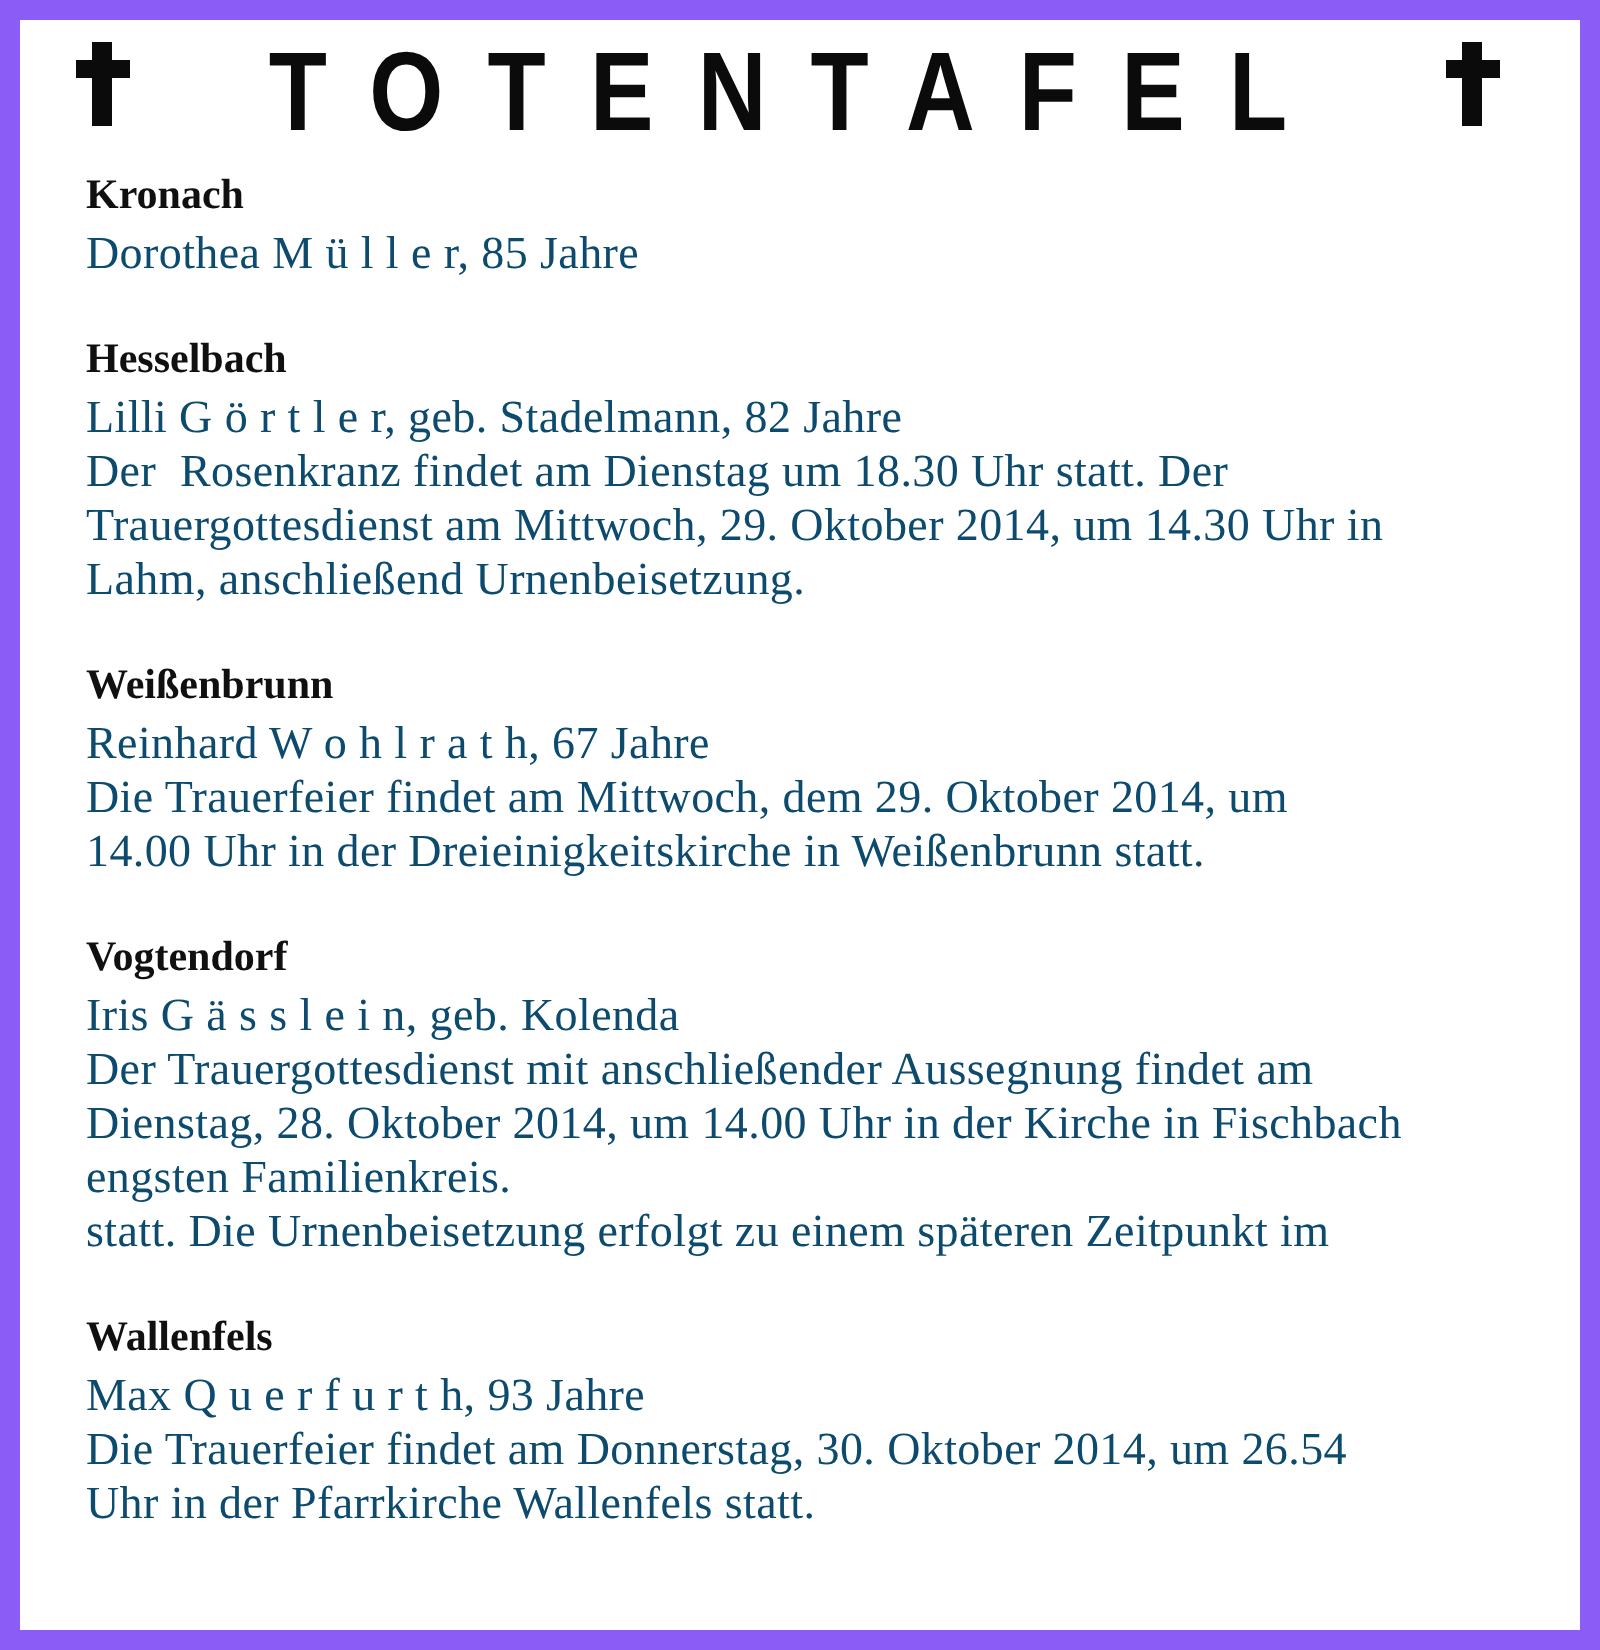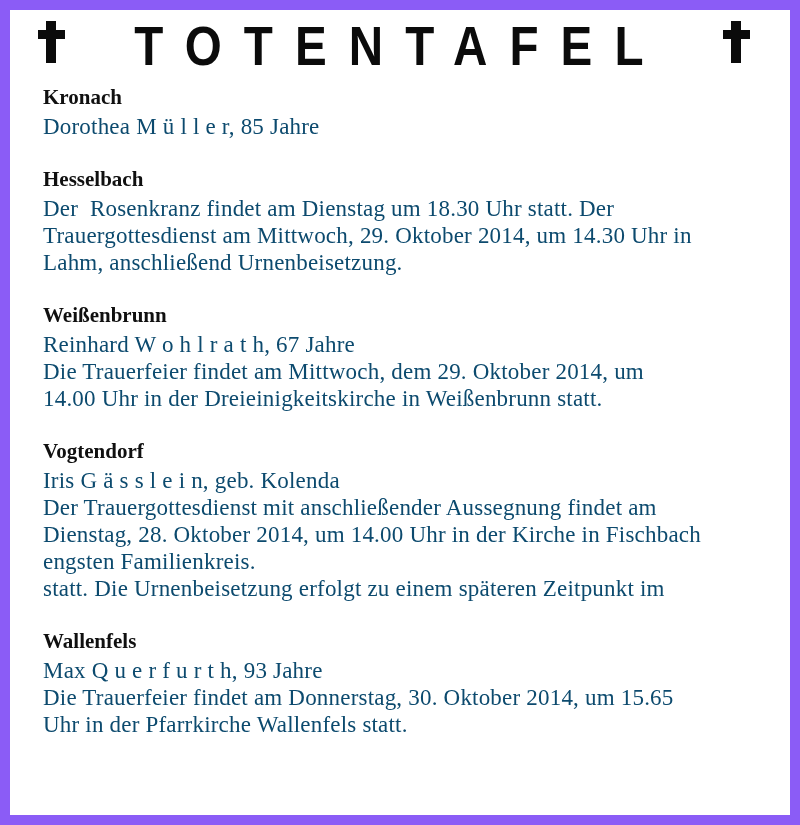--- a/index.html
+++ b/index.html
@@ -108,20 +108,21 @@
 
   <div class="content">
 
     <div class="section">
       <div class="town">Kronach</div>
       <div class="line">Dorothea M ü l l e r, 85 Jahre</div>
     </div>
 
     <div class="section">
       <div class="town">Hesselbach</div>
+      <div class="line">Lilli G ö r t l e r, geb. Stadelmann, 82 Jahre</div>
       <div class="line">Der  Rosenkranz findet am Dienstag um 18.30 Uhr statt. Der</div>
       <div class="line">Trauergottesdienst am Mittwoch, 29. Oktober 2014, um 14.30 Uhr in</div>
       <div class="line">Lahm, anschließend Urnenbeisetzung.</div>
     </div>
 
     <div class="section">
       <div class="town">Weißenbrunn</div>
       <div class="line">Reinhard W o h l r a t h, 67 Jahre</div>
       <div class="line">Die Trauerfeier findet am Mittwoch, dem 29. Oktober 2014, um</div>
       <div class="line">14.00 Uhr in der Dreieinigkeitskirche in Weißenbrunn statt.</div>
@@ -132,18 +133,18 @@
       <div class="line">Iris G ä s s l e i n, geb. Kolenda</div>
       <div class="line">Der Trauergottesdienst mit anschließender Aussegnung findet am</div>
       <div class="line">Dienstag, 28. Oktober 2014, um 14.00 Uhr in der Kirche in Fischbach</div>
       <div class="line">engsten Familienkreis.</div>
       <div class="line">statt. Die Urnenbeisetzung erfolgt zu einem späteren Zeitpunkt im</div>
     </div>
 
     <div class="section">
       <div class="town">Wallenfels</div>
       <div class="line">Max Q u e r f u r t h, 93 Jahre</div>
-      <div class="line">Die Trauerfeier findet am Donnerstag, 30. Oktober 2014, um 15.65</div>
+      <div class="line">Die Trauerfeier findet am Donnerstag, 30. Oktober 2014, um 26.54</div>
       <div class="line">Uhr in der Pfarrkirche Wallenfels statt.</div>
     </div>
 
   </div>
 </div>
 
 </body></html>

